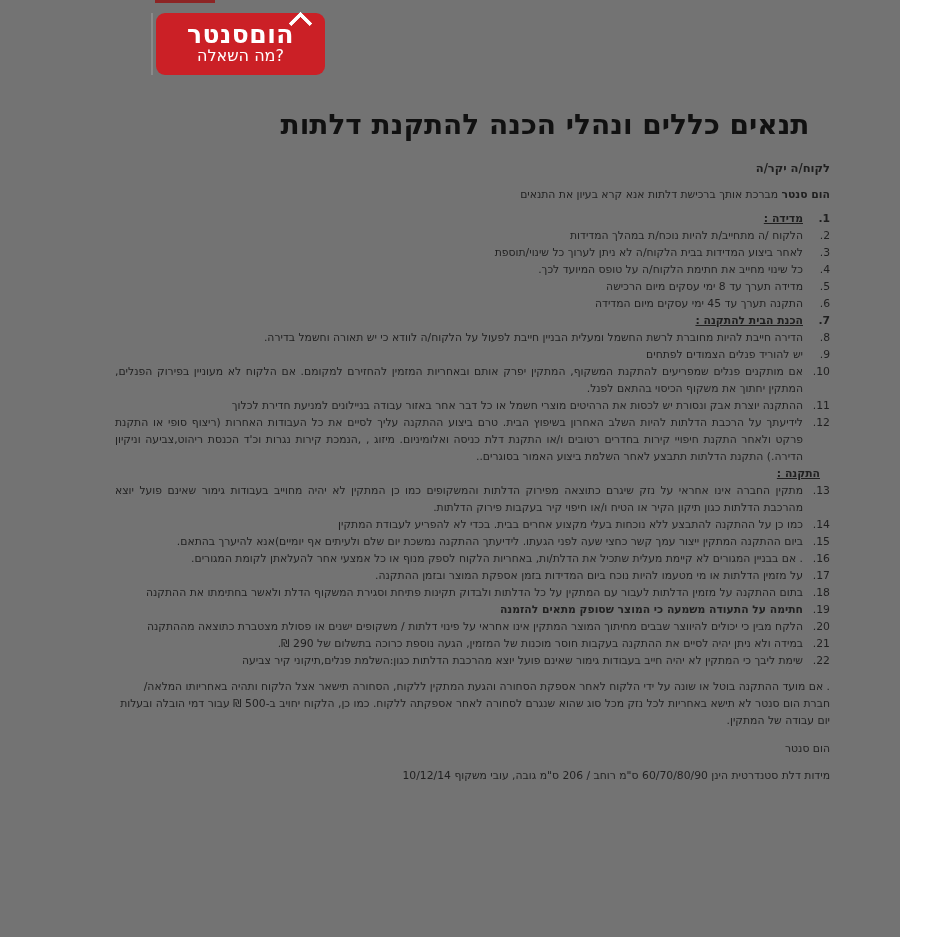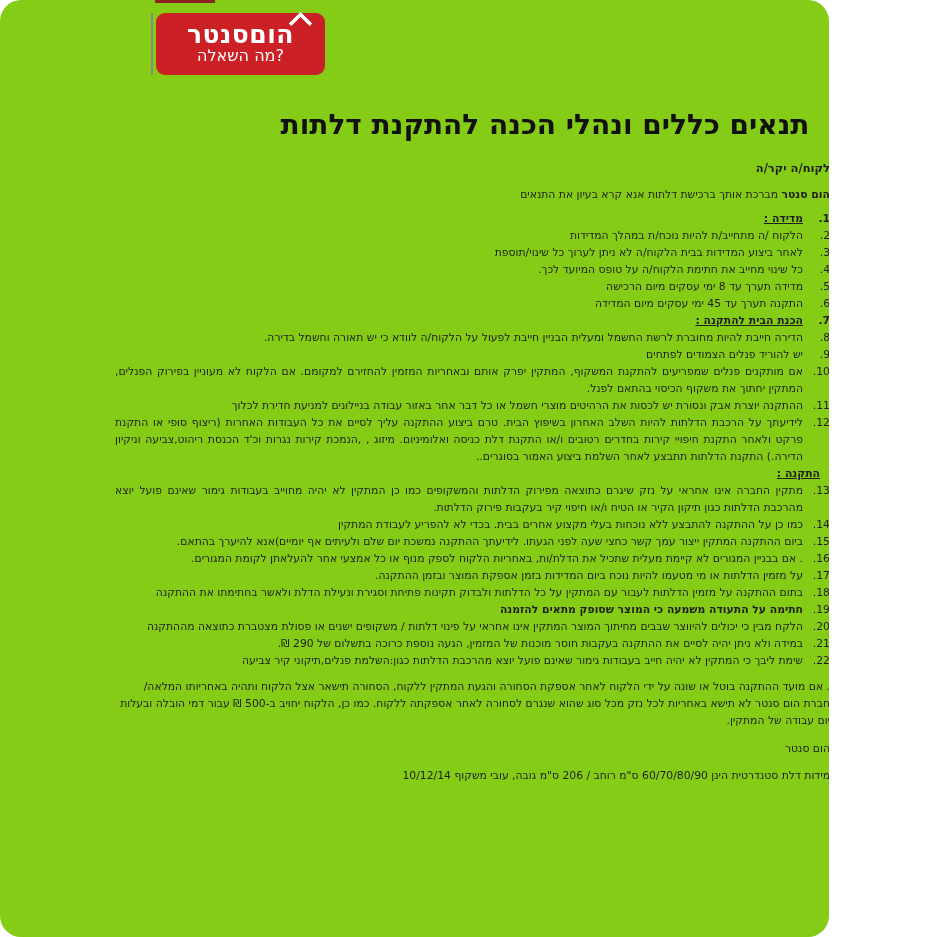--- a/index.html
+++ b/index.html
@@ -1,18 +1,18 @@
 <!DOCTYPE html>
 <html lang="he"><head>
 <meta charset="utf-8">
 <style>
   html,body { margin:0; padding:0; background:#ffffff; }
   .page {
-    position:relative; width:829px; height:937px; background:#84cc16;
-    font-family:"DejaVu Sans", sans-serif; color:#1f1f1f; overflow:hidden;border-radius:21px;
+    position:relative; width:900px; height:937px; background:#737373;
+    font-family:"DejaVu Sans", sans-serif; color:#1f1f1f; overflow:hidden;
   }
   
   .top-mark { position:absolute; left:155px; top:0; width:60px; height:3px; background:#8d2424; }
   .logo-line { position:absolute; left:151px; top:13px; width:2px; height:62px; background:#8a8a8a; }
   .logo {
     position:absolute; left:156px; top:13px; width:169px; height:62px;
     background:#cb2026; border-radius:9px; text-align:center; color:#fff;
   }
   .logo-roof {
     position:absolute; top:2px; right:16px; width:13px; height:13px;
@@ -156,21 +156,21 @@
     <span class="txt">. אם בבניין המגורים לא קיימת מעלית שתכיל את הדלת/ות, באחריות הלקוח לספק מנוף או כל אמצעי אחר להעלאתן לקומת המגורים.</span>
   </div>
 
   <div class="li">
     <span class="num">17.</span>
     <span class="txt">על מזמין הדלתות או מי מטעמו להיות נוכח ביום המדידות בזמן אספקת המוצר ובזמן ההתקנה.</span>
   </div>
 
   <div class="li bnum">
     <span class="num">18.</span>
-    <span class="txt">בתום ההתקנה על מזמין הדלתות לעבור עם המתקין על כל הדלתות ולבדוק תקינות פתיחת וסגירת ונעילת הדלת ולאשר בחתימתו את ההתקנה</span>
+    <span class="txt">בתום ההתקנה על מזמין הדלתות לעבור עם המתקין על כל הדלתות ולבדוק תקינות פתיחת וסגירת המשקוף הדלת ולאשר בחתימתו את ההתקנה</span>
   </div>
 
   <div class="li btxt">
     <span class="num">19.</span>
     <span class="txt">חתימה על התעודה משמעה כי המוצר שסופק מתאים להזמנה</span>
   </div>
 
   <div class="li">
     <span class="num">20.</span>
     <span class="txt">הלקח מבין כי יכולים להיווצר שבבים מחיתוך המוצר המתקין אינו אחראי על פינוי דלתות / משקופים ישנים או פסולת מצטברת כתוצאה מההתקנה</span>

